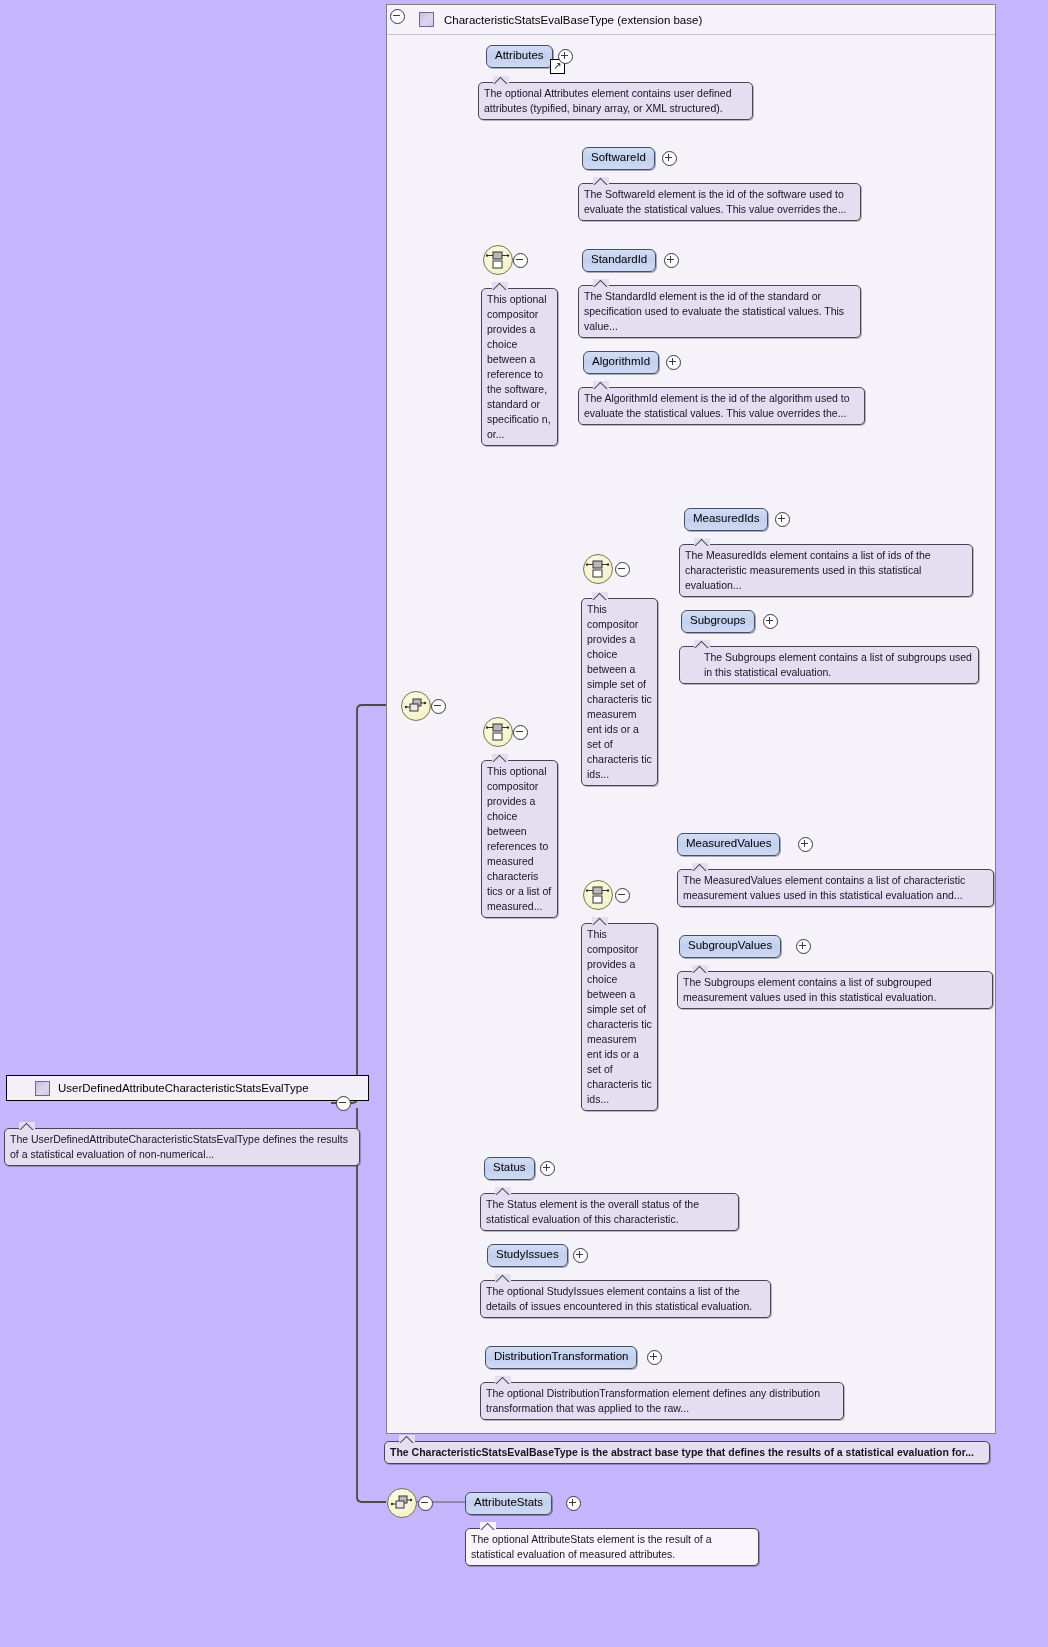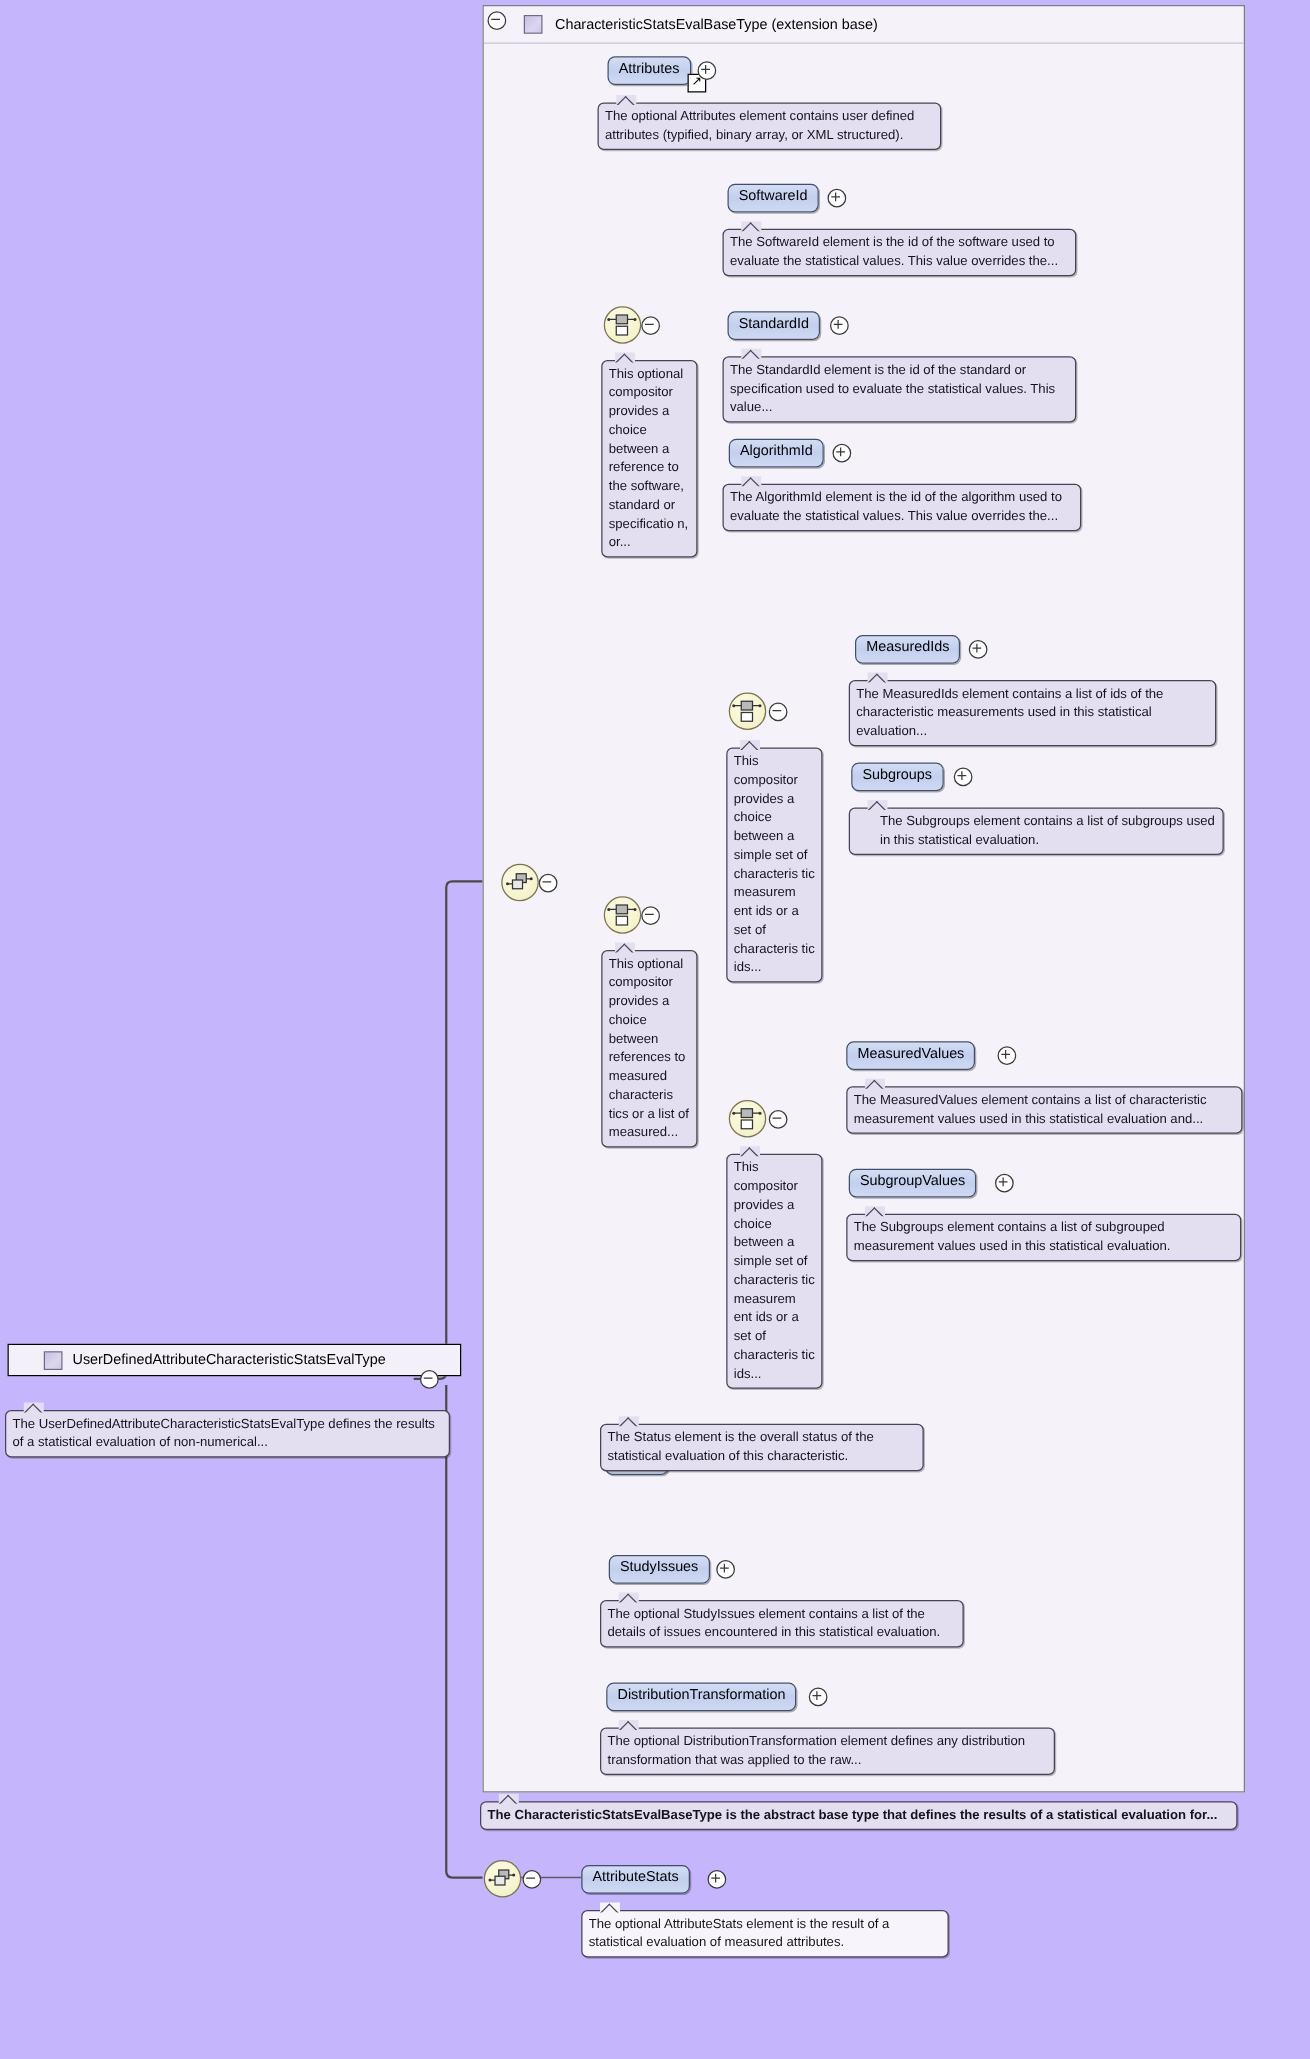--- a/index.html
+++ b/index.html
@@ -372,21 +372,21 @@
   <div class="circ plus" style="left:796px; top:939px;"></div>
   <div class="note" style="left:677px; top:971px; width:305px;">
     <span class="notch"></span>
     <span>The Subgroups element contains a list of subgrouped measurement values used in this statistical evaluation.</span>
   </div>
 
   <div class="node" style="left:484px; top:1157px;">
     <span>Status</span>
   </div>
   <div class="circ plus" style="left:540px; top:1161px;"></div>
-  <div class="note" style="left:480px; top:1139px; width:248px;">
+  <div class="note" style="left:480px; top:1193px; width:248px;">
     <span class="notch"></span>
     <span>The Status element is the overall status of the statistical evaluation of this characteristic.</span>
   </div>
 
   <div class="node" style="left:487px; top:1244px;">
     <span>StudyIssues</span>
   </div>
   <div class="circ plus" style="left:573px; top:1248px;"></div>
   <div class="note" style="left:480px; top:1280px; width:280px;">
     <span class="notch"></span>

